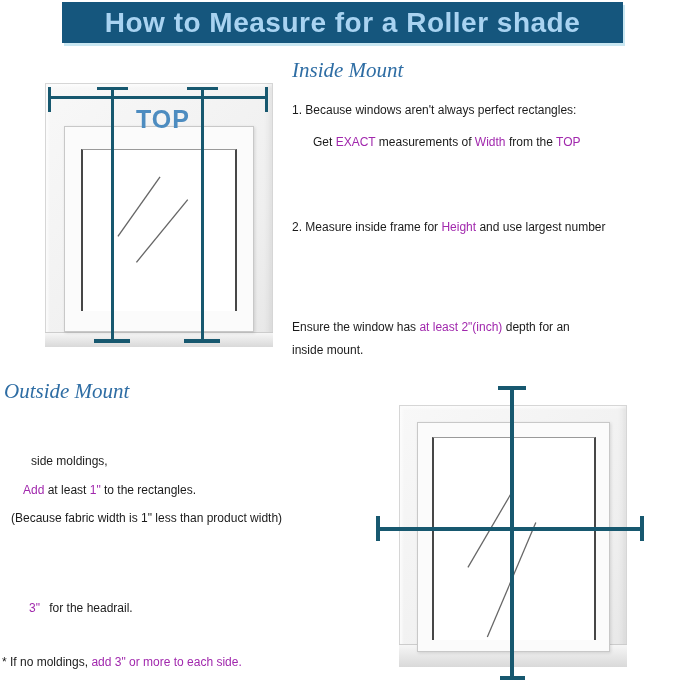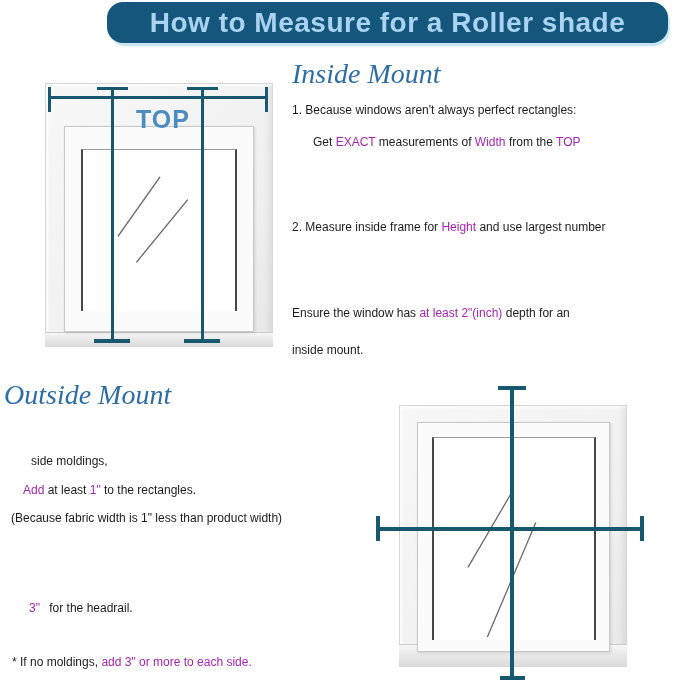--- a/index.html
+++ b/index.html
@@ -3,33 +3,32 @@
 <meta charset="utf-8">
 <style>
   html,body{margin:0;padding:0;background:#fff;}
   .canvas{
     position:relative;width:679px;height:685px;background:#ffffff;
     overflow:hidden;font-family:"Liberation Sans",sans-serif;color:var(--body-text,#1b1b1b);
   }
   
   .header{
     position:absolute;left:62px;top:2px;width:561px;height:41px;
-    background:var(--header-bg,#15567d);border-radius:16px;
+    background:var(--header-bg,#15567d);border-radius:0;
     display:flex;align-items:center;justify-content:center;
     box-shadow:2px 3px 0 #c9e7f2;
-    margin-left:45px;
   }
   .header .title{
     color:var(--header-text,#a9d3f1);font-size:28px;font-weight:bold;letter-spacing:.5px;
     white-space:nowrap;
   }
   
   .sec-heading{
     position:absolute;font-family:"Liberation Serif",serif;font-style:italic;
-    font-size:28px;color:var(--heading-blue,#2e6da4);white-space:nowrap;
+    font-size:21px;color:var(--heading-blue,#2e6da4);white-space:nowrap;
   }
   
   .line{position:absolute;font-size:12px;white-space:nowrap;color:var(--body-text,#1b1b1b);}
   .purple{color:var(--accent-purple,#a128ad);}
   
   .window{position:absolute;}
   .w-outer{
     position:absolute;inset:0;background:linear-gradient(135deg,#f8f8f8 0%,#efefef 70%,#e7e7e7 100%);
     border:1px solid #d6d6d6;box-shadow:inset -3px -3px 6px rgba(0,0,0,.07), inset 2px 2px 3px rgba(255,255,255,.9);
   }
@@ -95,21 +94,21 @@
     <span>1. Because windows aren't always perfect rectangles:</span>
   </div>
   <div class="line" style="left:313px;top:135px">
     <span>Get </span><span class="purple">EXACT</span><span> measurements of </span><span class="purple">Width</span><span> from the </span><span class="purple">TOP</span>
   </div>
 
   <div class="line" style="left:292px;top:220px">
     <span>2. Measure inside frame for </span><span class="purple">Height</span><span> and use largest number</span>
   </div>
 
-  <div class="line" style="left:292px;top:306px">
+  <div class="line" style="left:292px;top:320px">
     <span>Ensure the window has </span><span class="purple">at least 2"(inch)</span><span> depth for an</span>
   </div>
   <div class="line" style="left:292px;top:343px">
     <span>inside mount.</span>
   </div>
 
   <div class="sec-heading" style="left:4px;top:379px">Outside Mount</div>
 
   <div class="line" style="left:31px;top:454px">
     <span>side moldings,</span>
@@ -118,21 +117,21 @@
     <span class="purple">Add</span><span> at least </span><span class="purple">1"</span><span> to the rectangles.</span>
   </div>
   <div class="line" style="left:11px;top:511px">
     <span>(Because fabric width is 1" less than product width)</span>
   </div>
 
   <div class="line" style="left:29px;top:601px">
     <span class="purple">3"</span><span style="margin-left:6px"> for the headrail.</span>
   </div>
 
-  <div class="line" style="left:12px;top:655px">
+  <div class="line" style="left:2px;top:655px">
     <span>* If no moldings, </span><span class="purple">add 3" or more to each side.</span>
   </div>
 
   <div class="window" style="left:399px;top:405px;width:228px;height:262px">
     <div class="w-outer"></div>
     <div class="w-sill" style="height:22px"></div>
     <div class="w-mid" style="left:18px;right:17px;top:17px;bottom:15px">
       <div class="w-glass" style="left:14px;right:13px;top:14px;bottom:11px">
         <svg viewBox="0 0 165 203" preserveAspectRatio="none">
           <line x1="35" y1="130" x2="80" y2="55" stroke="#666" stroke-width="1.3"></line>

